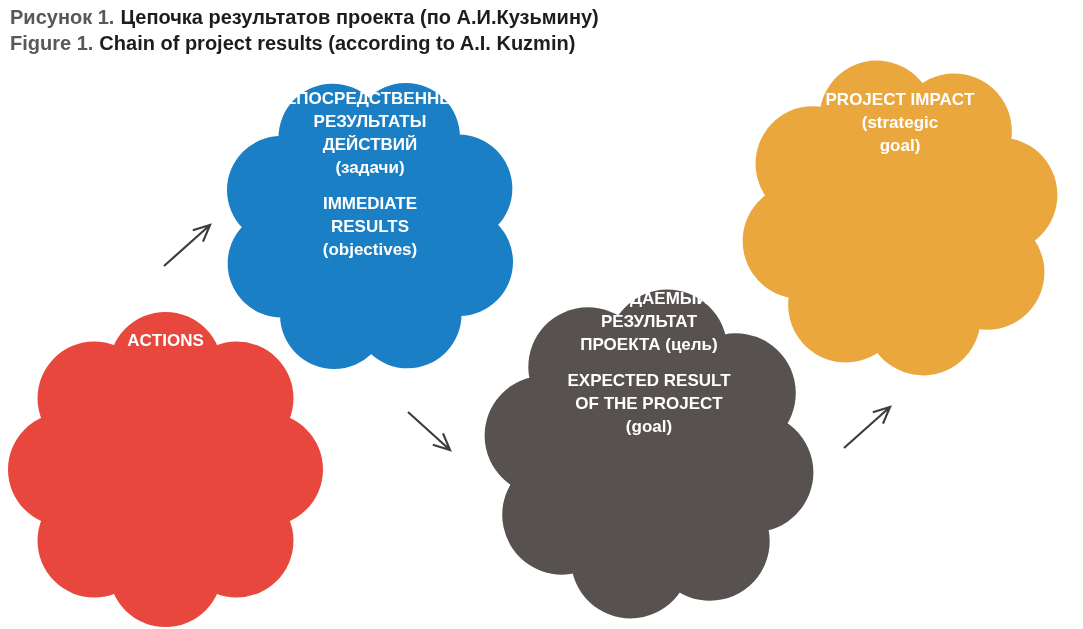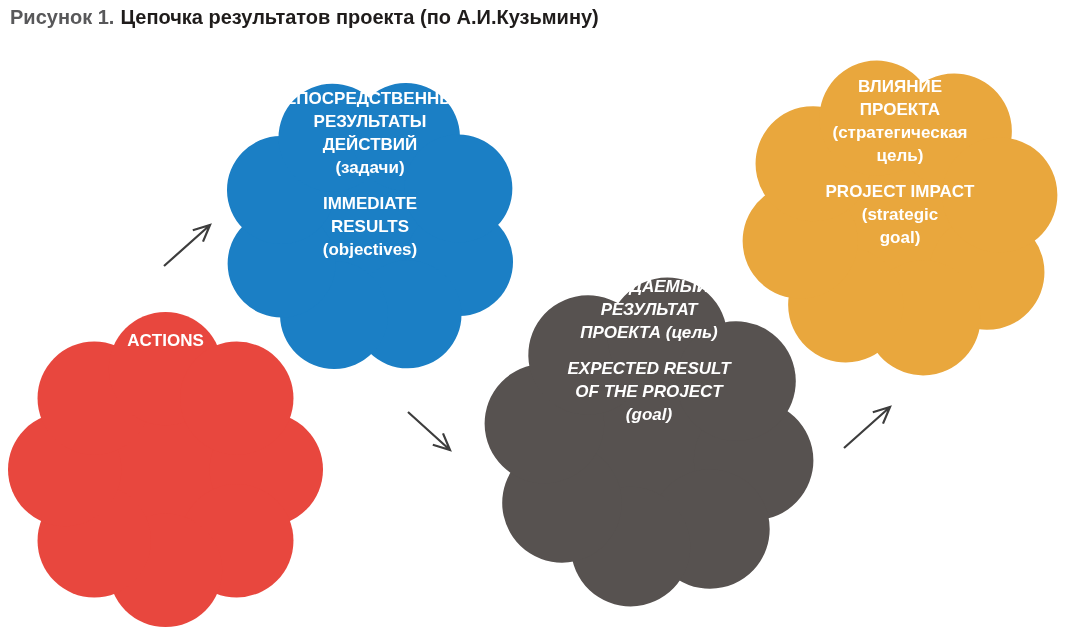--- a/index.html
+++ b/index.html
@@ -101,20 +101,23 @@
         <circle cx="100" cy="36" r="36"></circle>
         <circle cx="145.25" cy="54.75" r="36"></circle>
       </g>
     </defs>
   </svg>
 
   <div class="title-block">
     <div class="title-line">
       <span class="title-label">Рисунок 1.</span><span class="title-bold">Цепочка результатов проекта (по А.И.Кузьмину)</span>
     </div>
+    <div class="title-line">
+      <span class="title-label">Figure 1.</span><span class="title-bold">Chain of project results (according to A.I. Kuzmin)</span>
+    </div>
   </div>
 
   <div class="flower-node nudge-up" style="left:8px; top:312px; width:315px; height:315px;">
     <svg class="flower-svg" viewBox="0 0 200 200">
       <use href="#flower-shape" transform="rotate(0 100 100)" fill="#e8473e"></use>
     </svg>
     <div class="flower-label">
       <div class="ru">ДЕЙСТВИЯ</div>
       <div class="en">ACTIONS</div>
     </div>
@@ -128,43 +131,39 @@
       <div class="ru">НЕПОСРЕДСТВЕННЫЕ
 РЕЗУЛЬТАТЫ
 ДЕЙСТВИЙ
 (задачи)</div>
       <div class="en">IMMEDIATE
 RESULTS
 (objectives)</div>
     </div>
   </div>
 
-  <div class="flower-node" style="left:483px; top:276px; width:332px; height:332px;font-style:italic;">
+  <div class="flower-node" style="left:483px; top:288px; width:332px; height:332px;">
     <svg class="flower-svg" viewBox="0 0 200 200">
       <use href="#flower-shape" transform="rotate(10 100 100)" fill="#575250"></use>
     </svg>
     <div class="flower-label">
       <div class="ru">ОЖИДАЕМЫЙ
 РЕЗУЛЬТАТ
 ПРОЕКТА (цель)</div>
       <div class="en">EXPECTED RESULT
 OF THE PROJECT
 (goal)</div>
     </div>
   </div>
 
   <div class="flower-node nudge-dn18" style="left:740px; top:58px; width:320px; height:320px;">
     <svg class="flower-svg" viewBox="0 0 200 200">
       <use href="#flower-shape" transform="rotate(32 100 100)" fill="#e9a73d"></use>
     </svg>
     <div class="flower-label">
-      <div class="ru">ВЛИЯНИЕ
-ПРОЕКТА
-(стратегическая
-цель)</div>
       <div class="en">PROJECT IMPACT
 (strategic
 goal)</div>
     </div>
   </div>
 
   <svg class="arrow" style="left:158px; top:218px;" width="60" height="56">
     <path d="M6 48 L52 7 M34.8 12.3 L52 7 L45 23.6" stroke="#3d3d3d"></path>
   </svg>
 

